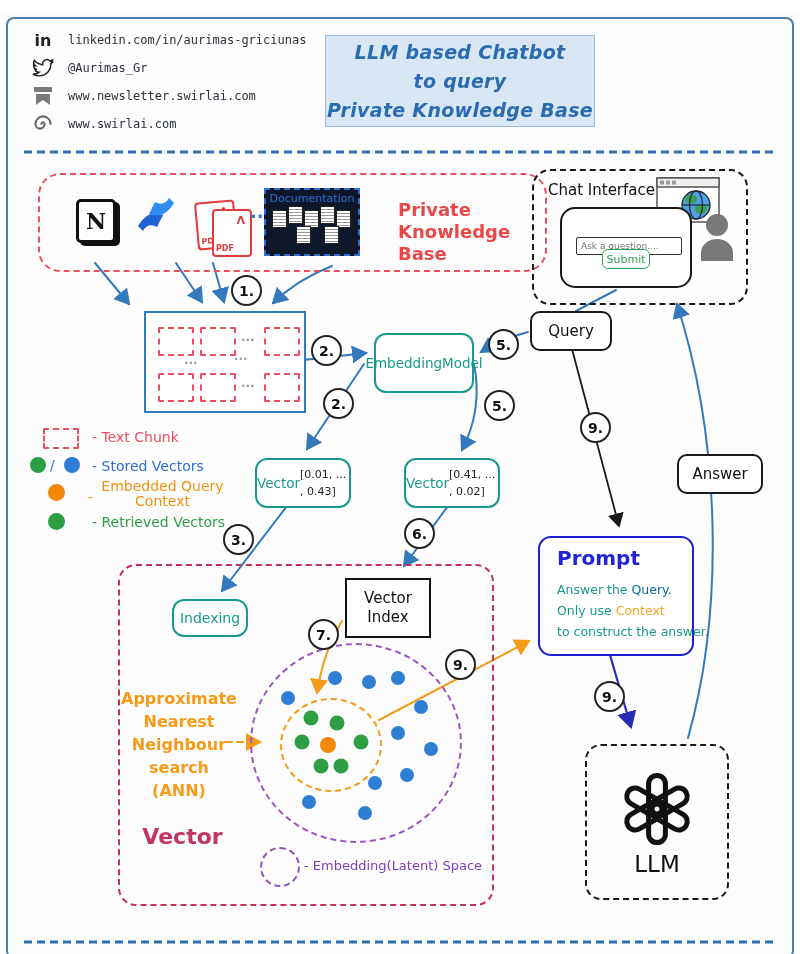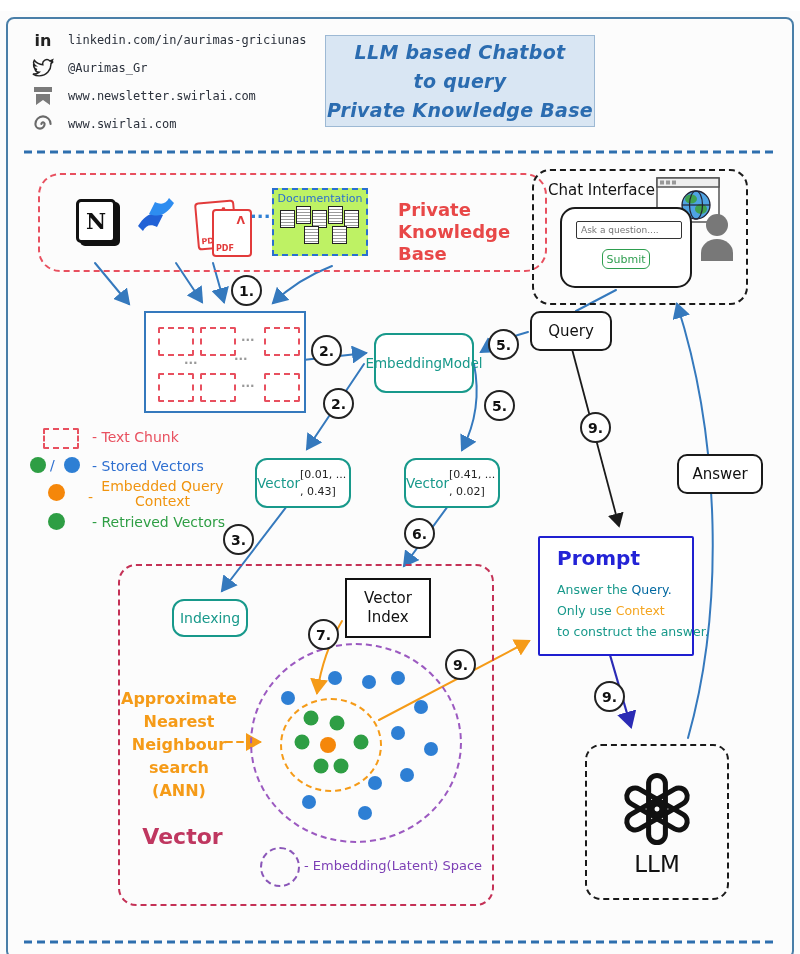--- a/index.html
+++ b/index.html
@@ -31,35 +31,35 @@
   
   .pkb{position:absolute;left:38px;top:162px;width:505px;height:95px;border:2px dashed #e8505f;border-radius:22px;}
   .pkb-label{position:absolute;left:398px;top:188px;width:140px;color:#e84848;
              font-size:18px;font-weight:600;line-height:22px;}
   .notion{position:absolute;left:76px;top:188px;width:34px;height:38px;background:#fff;border:3px solid #111;
           border-radius:5px;box-shadow:4px 3px 0 #111;display:flex;align-items:center;justify-content:center;
           font-family:"DejaVu Serif",serif;font-weight:700;font-size:22px;color:#111;}
   .pdf{position:absolute;width:36px;height:44px;background:#fff;border:2px solid #e23b3b;border-radius:4px;}
   .pdf .plabel{position:absolute;left:2px;bottom:2px;font-size:8px;font-weight:700;color:#e23b3b;}
   .pdf .pmark{position:absolute;right:5px;top:3px;font-size:11px;font-weight:700;color:#e23b3b;}
-  .docbox{position:absolute;left:272px;top:177px;width:92px;height:64px;border:2px dashed #2a6fd0;background:#bef264;}
+  .docbox{position:absolute;left:264px;top:177px;width:92px;height:64px;border:2px dashed #2a6fd0;background:#0f172a;}
   .docbox .dlabel{text-align:center;font-size:11px;color:#2a6fd0;margin-top:2px;}
   .mini-doc{position:absolute;width:13px;height:16px;background:
             repeating-linear-gradient(to bottom,#fff 0 2px,#9a9a9a 2px 3px);border:1.5px solid #222;}
 
   
   .chunkbox{position:absolute;left:144px;top:300px;width:158px;height:98px;border:2px solid #3579bd;background:#fff;}
   .chunk{position:absolute;width:32px;height:25px;border:2px dashed #e8505f;border-radius:2px;}
   .cdots{position:absolute;font-size:12px;font-weight:700;color:#999;}
 
   
   .chatbox{position:absolute;left:532px;top:158px;width:212px;height:132px;border:2px dashed #1a1a1a;border-radius:18px;}
   .chat-title{position:absolute;left:548px;top:170px;font-size:15px;color:#111;}
   .chat-inner{position:absolute;left:560px;top:196px;width:128px;height:77px;border:2px solid #1a1a1a;border-radius:15px;background:#fff;}
-  .chat-input{position:absolute;left:14px;top:12px;width:96px;height:16px;border:1.5px solid #333;border-radius:2px;
+  .chat-input{position:absolute;left:14px;top:28px;width:96px;height:16px;border:1.5px solid #333;border-radius:2px;
               font-size:9px;color:#888;padding:0 4px;font-family:"DejaVu Sans",sans-serif;background:#fff;}
   .chat-submit{position:absolute;left:40px;top:40px;width:46px;height:18px;border:1.5px solid #2e9e4f;border-radius:6px;
                background:#fff;color:#2e9e4f;font-size:11px;display:flex;align-items:center;justify-content:center;}
 
   
   .lg{position:absolute;font-size:14px;text-align:center;}
   .dot{position:absolute;border-radius:50%;}
 
   
   .vdb{position:absolute;left:118px;top:553px;width:372px;height:338px;border:2px dashed #c43156;border-radius:18px;}
@@ -68,21 +68,21 @@
   .ann{position:absolute;left:118px;top:676px;width:122px;text-align:center;color:#f59b18;
        font-size:16px;font-weight:600;line-height:23px;}
   .vdb-title{position:absolute;left:120px;top:812px;width:125px;text-align:center;color:#bf3760;
              font-size:22px;font-weight:700;line-height:27px;}
   .circ-outer{position:absolute;left:250px;top:632px;width:208px;height:196px;border:2px dashed #9b59c0;border-radius:50%;}
   .circ-inner{position:absolute;left:280px;top:687px;width:98px;height:90px;border:2px dashed #f59b18;border-radius:50%;}
   .circ-legend{position:absolute;left:260px;top:836px;width:36px;height:36px;border:2px dashed #8a56b8;border-radius:50%;}
   .emb-label{position:absolute;left:304px;top:847px;font-size:13px;color:#7c3fb5;}
 
   
-  .prompt{position:absolute;left:538px;top:525px;width:152px;height:116px;border:2.5px solid #1f1fd0;border-radius:2px;background:#fff;}
+  .prompt{position:absolute;left:538px;top:525px;width:152px;height:116px;border:2.5px solid #1f1fd0;border-radius:13px;background:#fff;}
   .prompt-title{position:absolute;left:17px;top:8px;font-size:20px;font-weight:700;color:#2323d6;}
   .pline{position:absolute;left:17px;font-size:12.5px;line-height:16px;white-space:nowrap;}
   .teal-t{color:#18998b;} .black-t{color:#0369a1;} .orange-t{color:#f5a51f;}
 
   
   .llmbox{position:absolute;left:585px;top:733px;width:140px;height:152px;border:2px dashed #1a1a1a;border-radius:16px;
           display:flex;flex-direction:column;align-items:center;justify-content:center;}
   .llm-label{font-size:23px;color:#111;}
 </style>
 </head>

